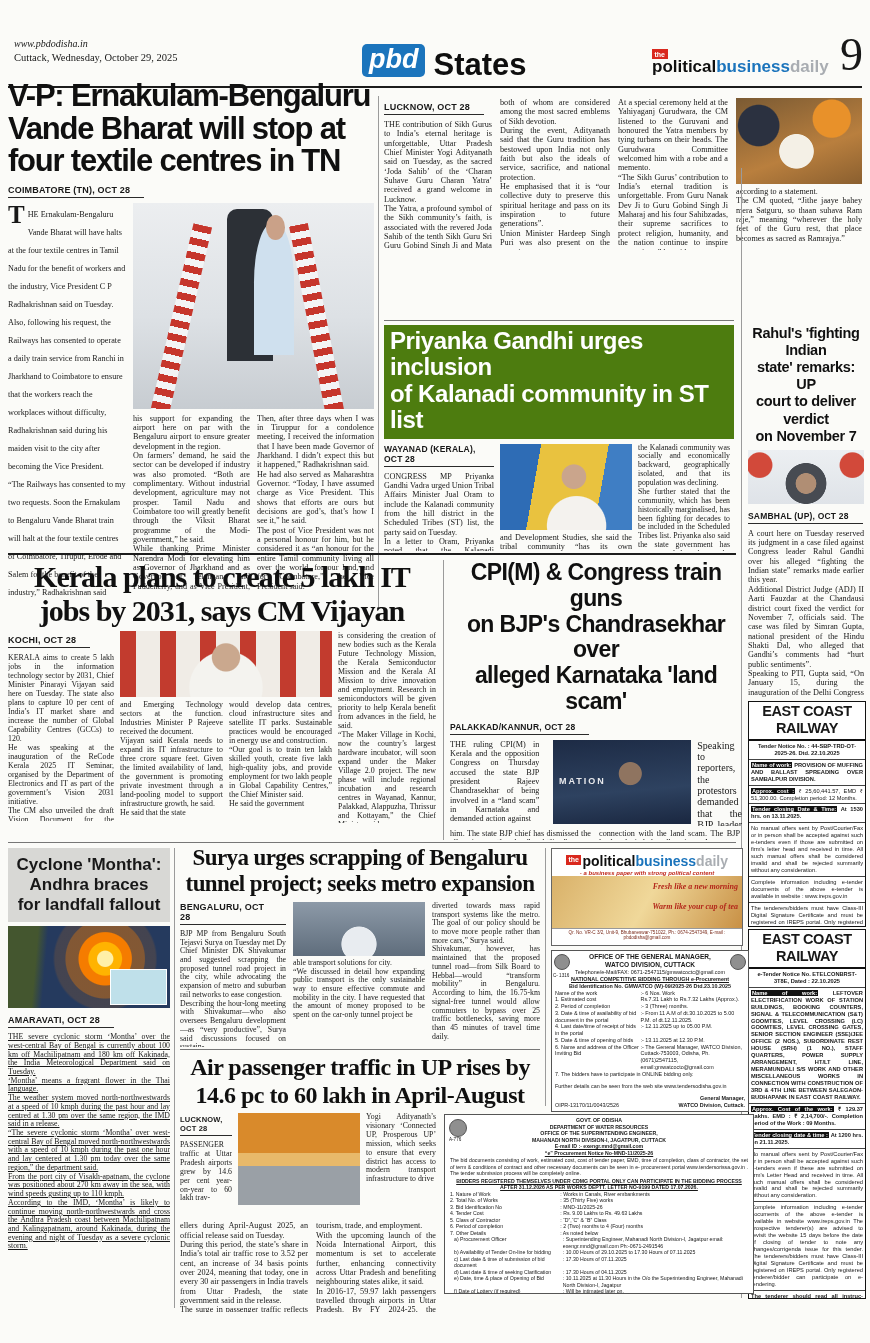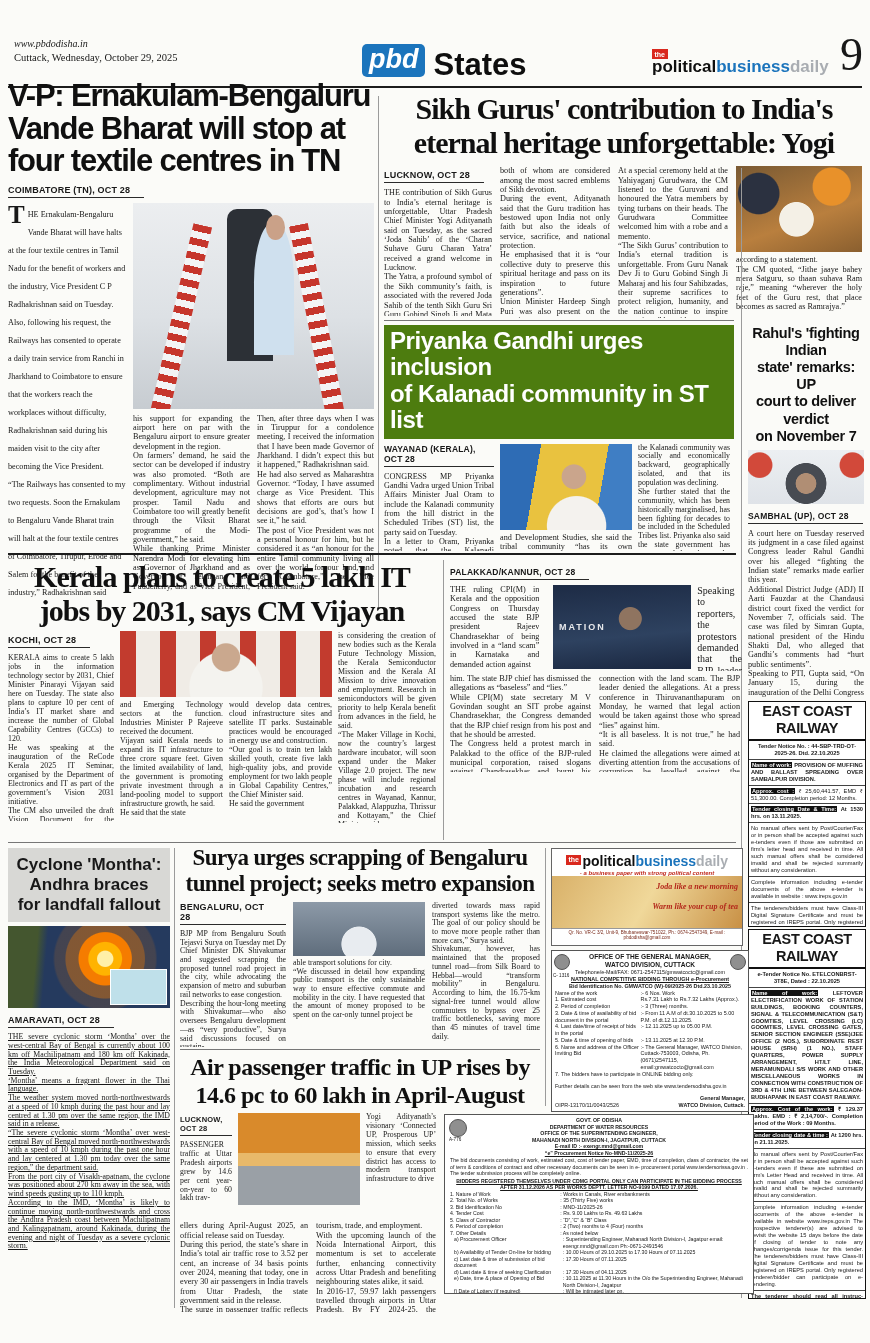--- a/index.html
+++ b/index.html
@@ -134,22 +134,20 @@
 He had also served as Maharashtra Governor. “Today, I have assumed charge as Vice President. This shows that efforts are ours but decisions are god’s, that’s how I see it,” he said.
 The post of Vice President was not a personal honour for him, but he considered it as “an honour for the entire Tamil community living all over the world, for our land, and for Coimbatore,” the Vice President said.
 Earlier, upon his arrival from his official visit to the Republic of Seychelles, the Vice President was accorded a warm reception by the state officials and also the BJP and AIADMK members.</div>
         </div>
       </div>
     </div>
   </section>
   <div class="vrule" style="left:378px;top:96px;height:514px;"></div>
 
   <section class="art" style="left:384px;top:92px;width:480px;height:228px;">
-    <h1 class="hserif" style="font-size:30px;line-height:1.14;letter-spacing:-1px;text-align:center;">Sikh Gurus' contribution to India's
-eternal heritage unforgettable: Yogi</h1>
     <div class="row" style="gap:8px;margin-top:4px;">
       <div style="width:108px;">
         <div class="dl" style="margin-top:0;">LUCKNOW, OCT 28</div>
         <div class="bt" style="height:128px;">THE contribution of Sikh Gurus to India’s eternal heritage is unforgettable, Uttar Pradesh Chief Minister Yogi Adityanath said on Tuesday, as the sacred ‘Joda Sahib’ of the ‘Charan Suhave Guru Charan Yatra’ received a grand welcome in Lucknow.
 The Yatra, a profound symbol of the Sikh community’s faith, is associated with the revered Joda Sahib of the tenth Sikh Guru Sri Guru Gobind Singh Ji and Mata Sahib Kaur,</div>
       </div>
       <div class="bt" style="width:110px;height:152px;margin-top:2px;">both of whom are considered among the most sacred emblems of Sikh devotion.
 During the event, Adityanath said that the Guru tradition has bestowed upon India not only faith but also the ideals of service, sacrifice, and national protection.
 He emphasised that it is “our collective duty to preserve this spiritual heritage and pass on its inspiration to future generations”.
 Union Minister Hardeep Singh Puri was also present on the occasion.</div>
@@ -244,20 +242,23 @@
 He said the government</div>
         </div>
       </div>
       <div class="bt" style="width:98px;height:192px;margin-top:2px;font-size:7.9px;">is considering the creation of new bodies such as the Kerala Future Technology Mission, the Kerala Semiconductor Mission and the Kerala AI Mission to drive innovation and employment. Research in semiconductors will be given priority to help Kerala benefit from advances in the field, he said.
 “The Maker Village in Kochi, now the country’s largest hardware incubator, will soon expand under the Maker Village 2.0 project. The new phase will include regional incubation and research centres in Wayanad, Kannur, Palakkad, Alappuzha, Thrissur and Kottayam,” the Chief Minister said.</div>
     </div>
   </section>
   <div class="vrule" style="left:443px;top:560px;height:280px;"></div>
 
   <section class="art" style="left:450px;top:560px;width:292px;height:280px;">
+    <h1 class="hl" style="font-size:23px;line-height:1.12;letter-spacing:-.6px;text-align:center;">CPI(M) &amp; Congress train guns
+on BJP's Chandrasekhar over
+alleged Karnataka 'land scam'</h1>
     <div class="dl" style="font-size:8.5px;">PALAKKAD/KANNUR, OCT 28</div>
     <div class="row" style="gap:6px;">
       <div class="bt" style="width:92px;height:86px;">THE ruling CPI(M) in Kerala and the opposition Congress on Thursday accused the state BJP president Rajeev Chandrasekhar of being involved in a “land scam” in Karnataka and demanded action against</div>
       <div class="ph ph-cpim" style="width:142px;height:84px;margin-left:8px;">
         <span class="mation">MATION</span>
       </div>
       <div class="bt" style="width:46px;height:86px;font-size:10px;font-family:Liberation Serif, serif;">Speaking to reporters, the protestors demanded that the BJP leader resign from his post and that he should be arrested in</div>
     </div>
     <div class="row" style="gap:8px;margin-top:3px;">
       <div class="bt" style="width:141px;height:98px;">him. The state BJP chief has dismissed the allegations as “baseless” and “lies.”
@@ -308,21 +309,21 @@
   <div class="vrule" style="left:545px;top:848px;height:258px;"></div>
   <div class="rule" style="left:180px;top:1049px;width:360px;height:1px;background:#777;"></div>
 
   <div class="promo" style="left:551px;top:848px;width:190px;height:96px;">
     <div style="text-align:center;padding:3px 0 0;white-space:nowrap;">
       <span style="position:relative;display:inline-block;margin-right:1px;">
         <span class="mh-the" style="position:static;display:inline-block;vertical-align:4px;">the</span></span><span class="mh" style="font-size:14px;color:#0e0e0e;">political</span><span class="mh" style="font-size:14px;color:#1b74bc;">business</span><span class="mh" style="font-size:14px;color:#a9adb2;">daily</span>
     </div>
     <div style="text-align:center;color:#c0291c;font:italic 700 6px 'Liberation Sans',sans-serif;">- a business paper with strong political content</div>
     <div class="promo-img">
-      <span class="slog" style="top:6px;">Joda like a new morning</span>
+      <span class="slog" style="top:6px;">Fresh like a new morning</span>
       <span class="slog" style="top:26px;">Warm like your cup of tea</span>
     </div>
     <div class="promo-contact">Qr. No. VR-C 3/2, Unit-9, Bhubaneswar-751022, Ph.: 0674-2547349, E-mail : pbdodisha@gmail.com</div>
   </div>
 
   <div class="notice" style="left:551px;top:950px;width:190px;height:156px;padding:2px 3px;">
     <span class="emblem" style="left:2px;top:3px;"></span>
     <span class="emblem" style="right:2px;top:3px;"></span>
     <div style="position:absolute;left:1px;top:22px;font-size:4.6px;">C- 1316</div>
     <p class="nc b" style="font-size:6.6px;">OFFICE OF THE GENERAL MANAGER,</p>

